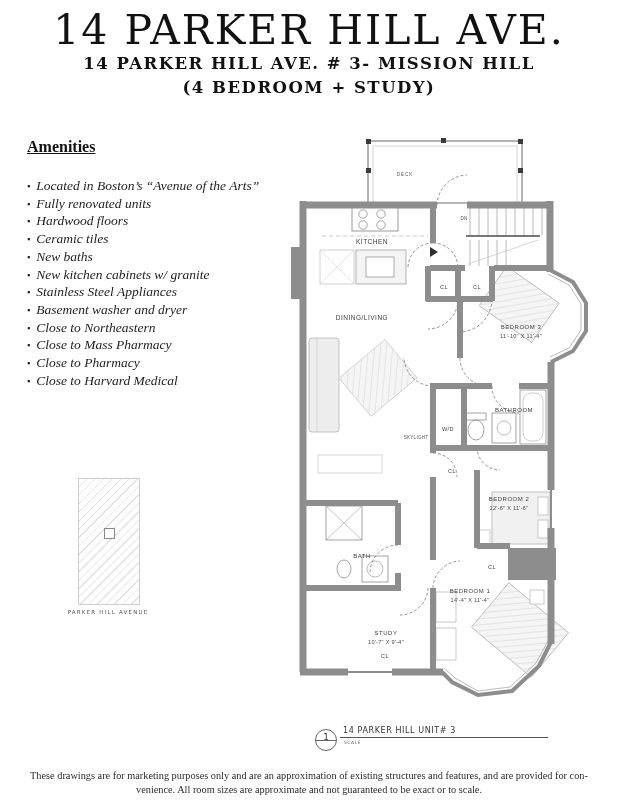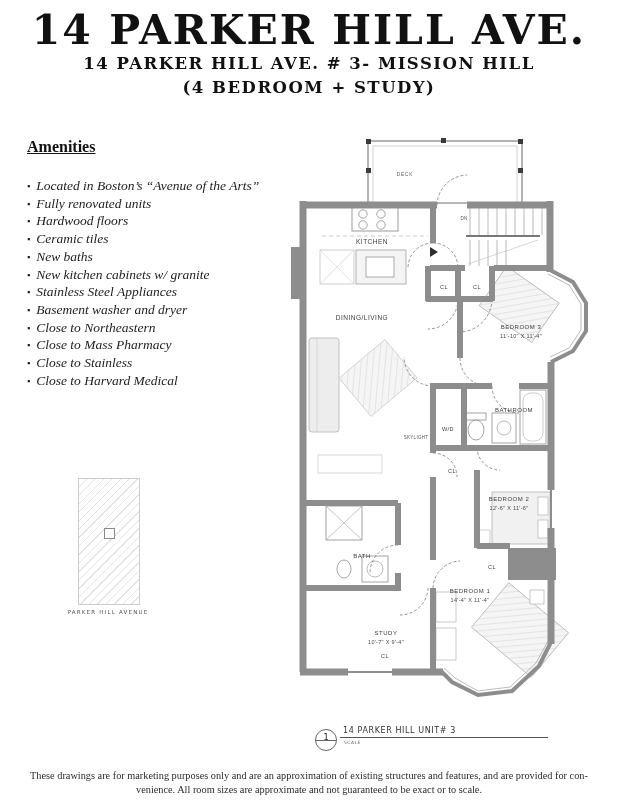--- a/index.html
+++ b/index.html
@@ -1,20 +1,20 @@
 <!DOCTYPE html>
 <html><head>
 <meta charset="utf-8">
 <style>
   html,body{margin:0;padding:0;background:#fff;}
   .page{position:relative;width:618px;height:800px;background:#ffffff;overflow:hidden;
         font-family:"Liberation Serif",serif;color:#1a1a1a;}
   
   .hdr-title{position:absolute;top:6px;left:0;width:100%;text-align:center;
-    font-family:"DejaVu Serif",serif;font-weight:bold;font-size:41px;letter-spacing:2px;color:#111;}
+    font-family:"DejaVu Serif",serif;font-weight:normal;font-size:41px;letter-spacing:2px;color:#111;}
   .hdr-sub{position:absolute;top:54px;left:0;width:100%;text-align:center;
     font-family:"DejaVu Serif",serif;font-weight:bold;font-size:16.5px;letter-spacing:1.5px;
     color:#111;}
   .hdr-unit{position:absolute;top:78px;left:0;width:100%;text-align:center;
     font-family:"DejaVu Serif",serif;font-weight:bold;font-size:16.5px;letter-spacing:1.5px;color:#111;}
   
   .amen{position:absolute;top:138px;left:27px;width:270px;}
   .amen h2{margin:0 0 22px 0;font-size:16px;font-weight:bold;text-decoration:underline;
     font-family:"Liberation Serif",serif;color:#111;}
   .amen ul{margin:0;padding:0;list-style:none;font-style:italic;}
@@ -64,21 +64,21 @@
       <li>Located in Boston’s “Avenue of the Arts”</li>
       <li>Fully renovated units</li>
       <li>Hardwood floors</li>
       <li>Ceramic tiles</li>
       <li>New baths</li>
       <li>New kitchen cabinets w/ granite</li>
       <li>Stainless Steel Appliances</li>
       <li>Basement washer and dryer</li>
       <li>Close to Northeastern</li>
       <li>Close to Mass Pharmacy</li>
-      <li>Close to Stainless</li>
+      <li>Close to Pharmacy</li>
       <li>Close to Harvard Medical</li>
     </ul>
   </div>
 
   <svg class="plan-svg" width="618" height="800" viewBox="0 0 618 800">
     <defs>
       <pattern id="hatch" width="6" height="6" patternUnits="userSpaceOnUse" patternTransform="rotate(45)">
         <rect width="6" height="6" fill="#f5f5f5"></rect>
         <line x1="0" y1="0" x2="0" y2="6" stroke="#d7d7d7" stroke-width="1.2"></line>
       </pattern>

